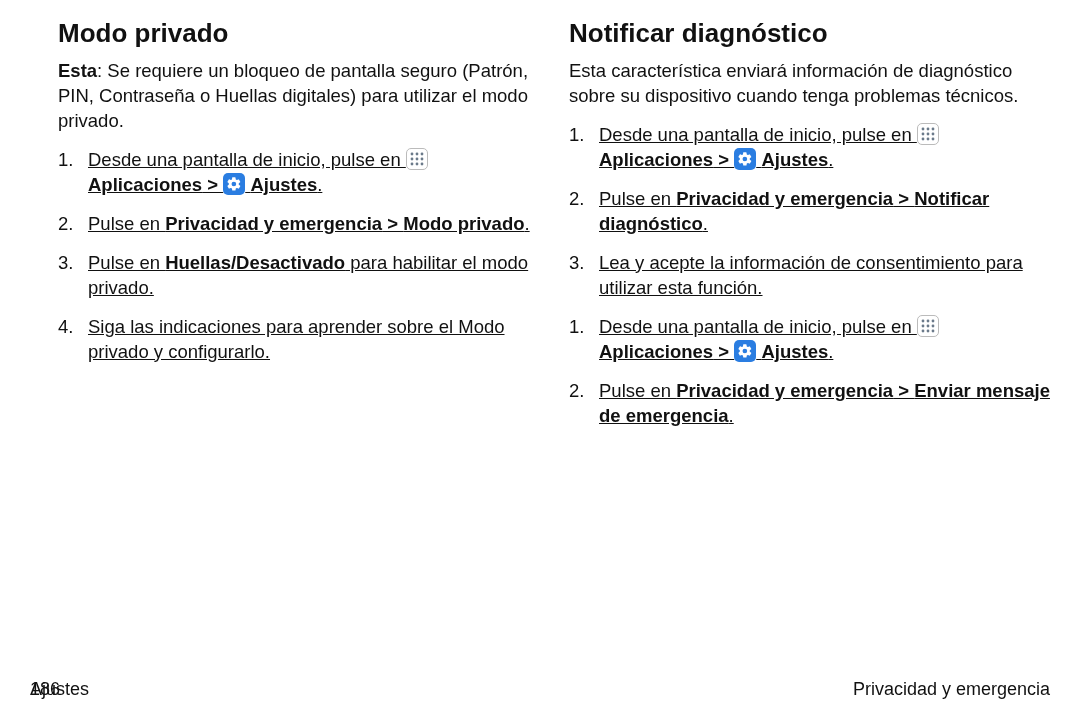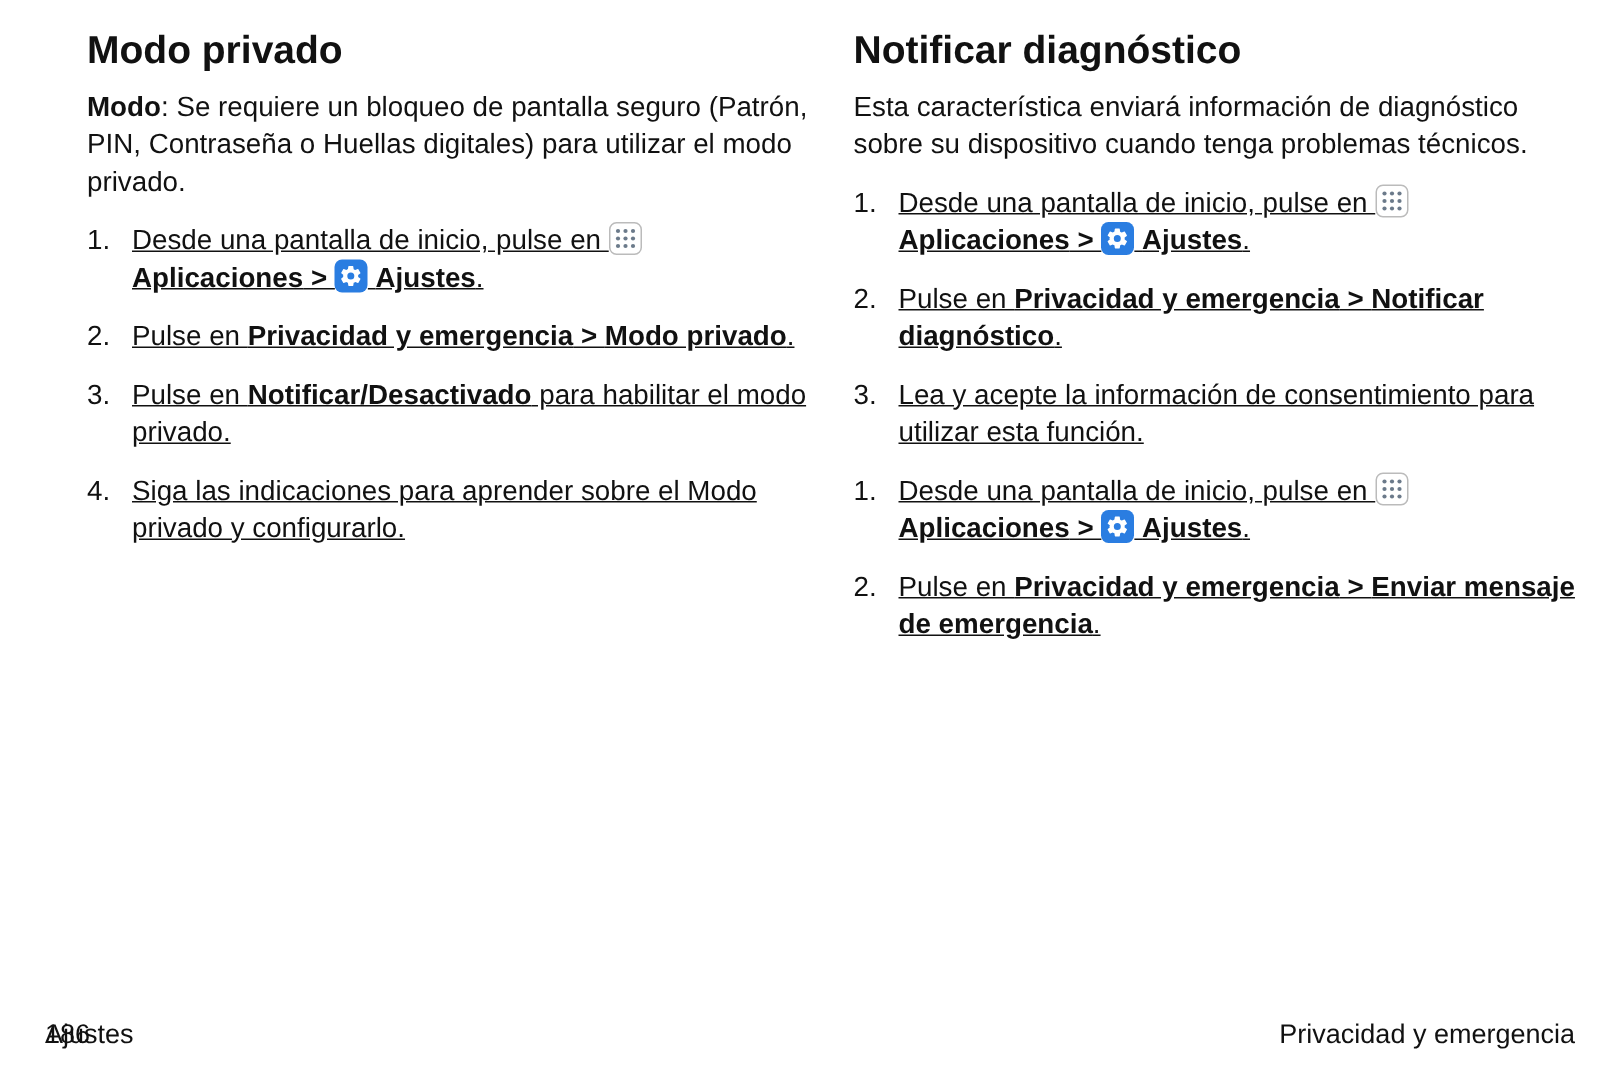--- a/index.html
+++ b/index.html
@@ -91,21 +91,21 @@
   }
 </style>
 </head>
 <body>
 
 <div class="page">
 
   <div class="col">
     <h2>Modo privado</h2>
     <p class="note">
-      <b>Modo</b><span>: Se requiere un bloqueo de pantalla seguro (Patrón, PIN, Contraseña o Huellas digitales) para utilizar el modo privado.</span>
+      <b>Esta</b><span>: Se requiere un bloqueo de pantalla seguro (Patrón, PIN, Contraseña o Huellas digitales) para utilizar el modo privado.</span>
     </p>
     <ol>
       <li>
         <span>Desde una pantalla de inicio, pulse en </span>
         <span class="apps-icon">
           <svg width="16" height="16" viewBox="0 0 16 16">
               <g fill="#6b7a8a">
             <circle cx="3" cy="3" r="1.4"></circle>
                 <circle cx="8" cy="3" r="1.4"></circle>
                 <circle cx="13" cy="3" r="1.4"></circle>
@@ -122,21 +122,21 @@
           <svg width="16" height="16" viewBox="0 0 24 24">
               <path fill="#fff" d="M19.14,12.94a7.07,7.07,0,0,0,.05-.94,7.07,7.07,0,0,0-.05-.94l2.11-1.65a.5.5,0,0,0,.12-.64l-2-3.46a.5.5,0,0,0-.61-.22l-2.49,1a7,7,0,0,0-1.62-.94l-.38-2.65A.5.5,0,0,0,13.8,2H9.8a.5.5,0,0,0-.49.42L8.93,5.07a7,7,0,0,0-1.62.94l-2.49-1a.5.5,0,0,0-.61.22l-2,3.46a.5.5,0,0,0,.12.64l2.11,1.65a7.07,7.07,0,0,0-.5.94,7.07,7.07,0,0,0,.5.94L2.33,14.59a.5.5,0,0,0-.12.64l2,3.46a.5.5,0,0,0,.61.22l2.49-1a7,7,0,0,0,1.62.94l.38,2.65a.5.5,0,0,0,.49.42h4a.5.5,0,0,0,.49-.42l.38-2.65a7,7,0,0,0,1.62-.94l2.49,1a.5.5,0,0,0,.61-.22l2-3.46a.5.5,0,0,0-.12-.64ZM11.8,15.5A3.5,3.5,0,1,1,15.3,12,3.5,3.5,0,0,1,11.8,15.5Z"></path>
             </svg>
         </span>
         <span class="bold">Ajustes</span><span>.</span>
       </li>
       <li>
         <span>Pulse en </span><span class="bold">Privacidad y emergencia</span><span class="caret"> &gt; </span><span class="bold">Modo privado</span><span>.</span>
       </li>
       <li>
-        <span>Pulse en </span><span class="bold">Notificar/Desactivado</span><span> para habilitar el modo privado.</span>
+        <span>Pulse en </span><span class="bold">Huellas/Desactivado</span><span> para habilitar el modo privado.</span>
       </li>
       <li>
         <span>Siga las indicaciones para aprender sobre el Modo privado y configurarlo.</span>
       </li>
     </ol>
   </div>
 
   <div class="col">
     <h2>Notificar diagnóstico</h2>
     <p class="body">Esta característica enviará información de diagnóstico sobre su dispositivo cuando tenga problemas técnicos.</p>

